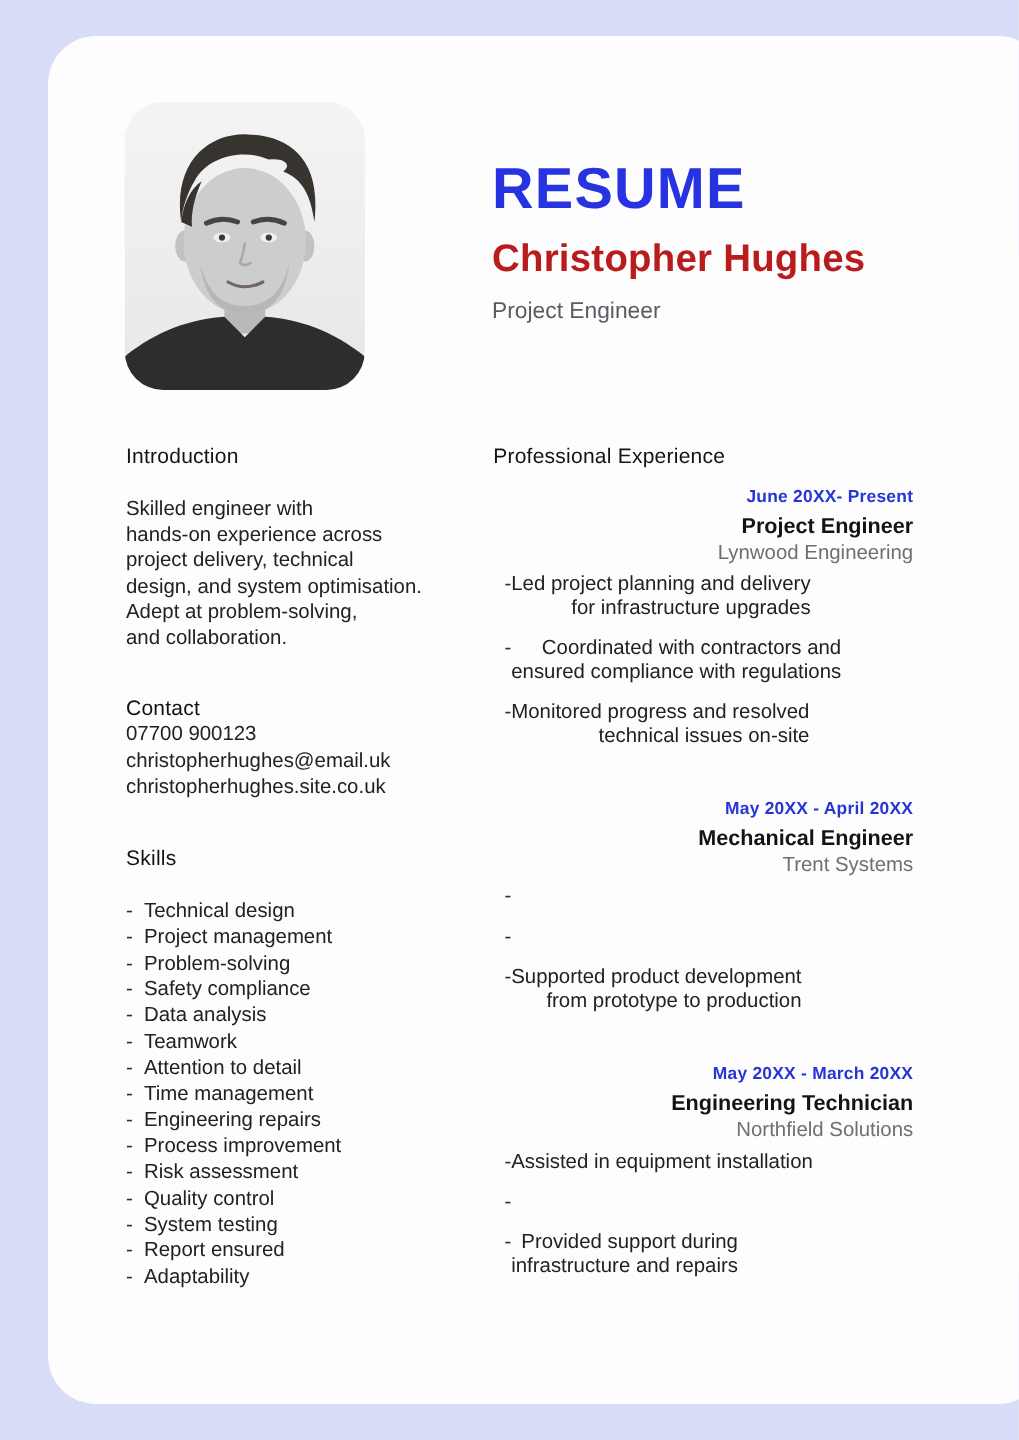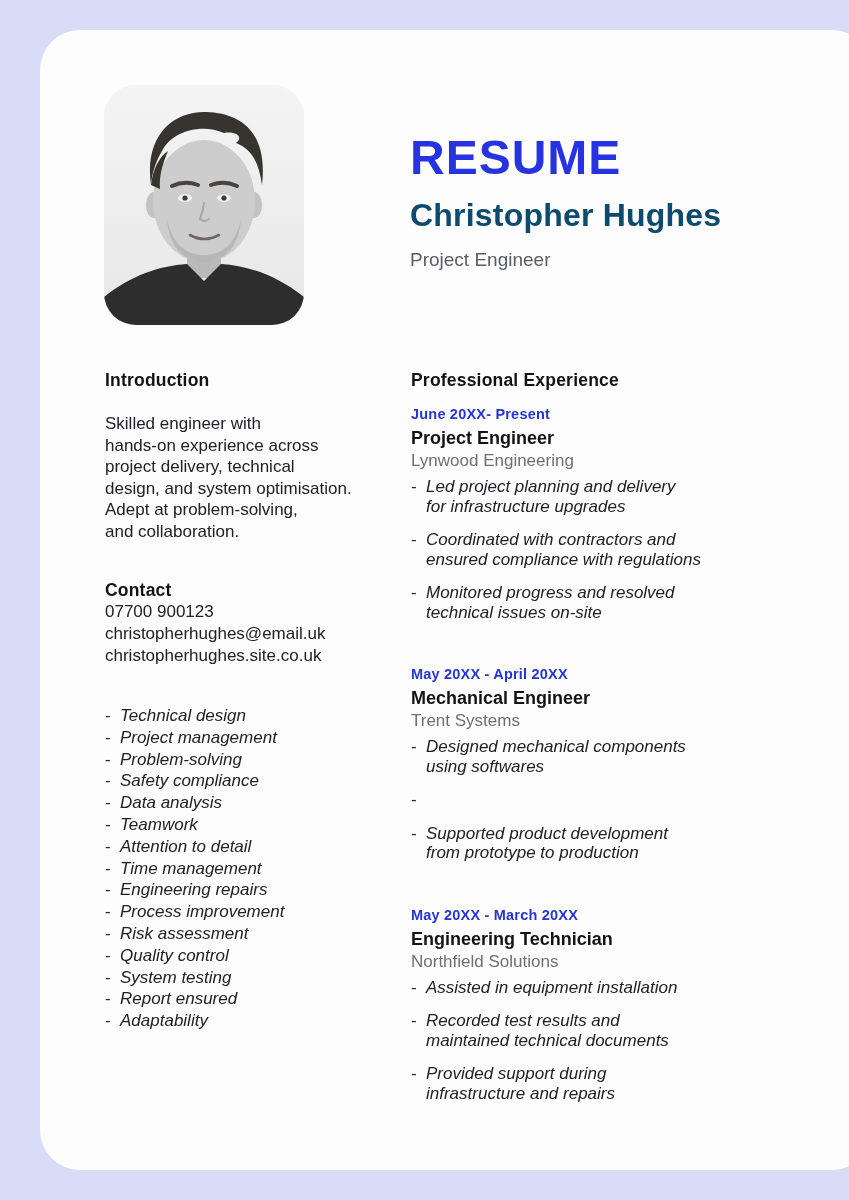--- a/index.html
+++ b/index.html
@@ -22,64 +22,64 @@
     width:200px;height:240px;border-radius:32px;
     overflow:hidden;background:#efefef;
   }
   .photo svg{display:block;width:100%;height:100%;}
   .header-text{position:absolute;left:370px;top:102px;width:380px;}
   .resume-title{
     font-size:48px;font-weight:800;letter-spacing:1px;
     color:#2733e1;line-height:52px;
   }
   .person-name{
-    font-size:32px;font-weight:700;color:#0c4a6e;
+    font-size:32px;font-weight:700;color:#b91c1c;
     line-height:38px;margin-top:12px;letter-spacing:.2px;
   }
   .person-role{
     font-size:19px;color:#595d61;margin-top:14px;line-height:23px;
   }
   
   .left-col{position:absolute;left:65px;top:340px;width:280px;}
   .right-col{position:absolute;left:371px;top:340px;width:350px;}
   .sec-heading{
-    font-size:17.5px;font-weight:700;color:#131313;
+    font-size:17.5px;font-weight:400;color:#131313;
     line-height:21px;letter-spacing:.2px;
   }
   .intro-body{
     margin-top:22px;font-size:17px;line-height:21.5px;
     white-space:pre-line;color:#202124;
   }
   .contact-block{margin-top:38px;}
   .contact-lines{font-size:17px;line-height:22px;}
   .skills-block{margin-top:38px;}
   ul.skills-list{
     list-style:none;margin:22px 0 0 0;padding:0;
     font-size:17px;line-height:21.8px;
   }
   ul.skills-list li{display:flex;}
   .dash{width:15px;flex:0 0 15px;color:#2b2b2b;}
   
   .jobs{margin-top:15px;}
-  .job{margin-bottom:44px;}
+  .job{margin-bottom:44px;text-align:right;}
   .job .date{
     font-size:14.5px;font-weight:700;color:#2635d4;
     line-height:17px;margin-bottom:5px;letter-spacing:.2px;
   }
   .job .jtitle{
     font-size:18px;font-weight:700;color:#131313;
     line-height:20px;margin-bottom:3px;
   }
   .job .company{
     font-size:17px;color:#6c7074;line-height:19px;margin-bottom:7px;
   }
   ul.bullets{list-style:none;margin:0;padding:0;font-size:17px;}
   ul.bullets li{display:flex;margin-bottom:14px;line-height:19.5px;}
   ul.bullets li:last-child{margin-bottom:0;}
-  .btext{white-space:pre-line;font-style:italic;}
+  .btext{white-space:pre-line;}
 </style>
 </head>
 <body>
 
 <div class="card">
 
   <div class="photo">
     <svg viewBox="0 0 200 240" xmlns="http://www.w3.org/2000/svg">
       <defs>
         <linearGradient id="bgGrad" x1="0" y1="0" x2="0" y2="1">
@@ -135,20 +135,21 @@
     </div>
     <div class="contact-block">
       <div class="sec-heading">Contact</div>
       <div class="contact-lines">
         <div>07700 900123</div>
         <div>christopherhughes@email.uk</div>
         <div>christopherhughes.site.co.uk</div>
       </div>
     </div>
     <div class="skills-block">
+      <div class="sec-heading">Skills</div>
       <ul class="skills-list" id="skills-list">
           <li>
             <span class="dash">-</span>
             <span class="btext">Technical design</span>
           </li>
           <li>
             <span class="dash">-</span>
             <span class="btext">Project management</span>
           </li>
           <li>
@@ -232,22 +233,20 @@
             </li>
           </ul>
         </article>
         <article class="job">
           <div class="date">May 20XX - April 20XX</div>
           <div class="jtitle">Mechanical Engineer</div>
           <div class="company">Trent Systems</div>
           <ul class="bullets">
             <li>
               <span class="dash">-</span>
-              <span class="btext">Designed mechanical components
-using softwares</span>
             </li>
             <li>
               <span class="dash">-</span>
             </li>
             <li>
               <span class="dash">-</span>
               <span class="btext">Supported product development
 from prototype to production</span>
             </li>
           </ul>
@@ -256,22 +255,20 @@
           <div class="date">May 20XX - March 20XX</div>
           <div class="jtitle">Engineering Technician</div>
           <div class="company">Northfield Solutions</div>
           <ul class="bullets">
             <li>
               <span class="dash">-</span>
               <span class="btext">Assisted in equipment installation</span>
             </li>
             <li>
               <span class="dash">-</span>
-              <span class="btext">Recorded test results and
-maintained technical documents</span>
             </li>
             <li>
               <span class="dash">-</span>
               <span class="btext">Provided support during
 infrastructure and repairs</span>
             </li>
           </ul>
         </article>
       </div>
   </div>

